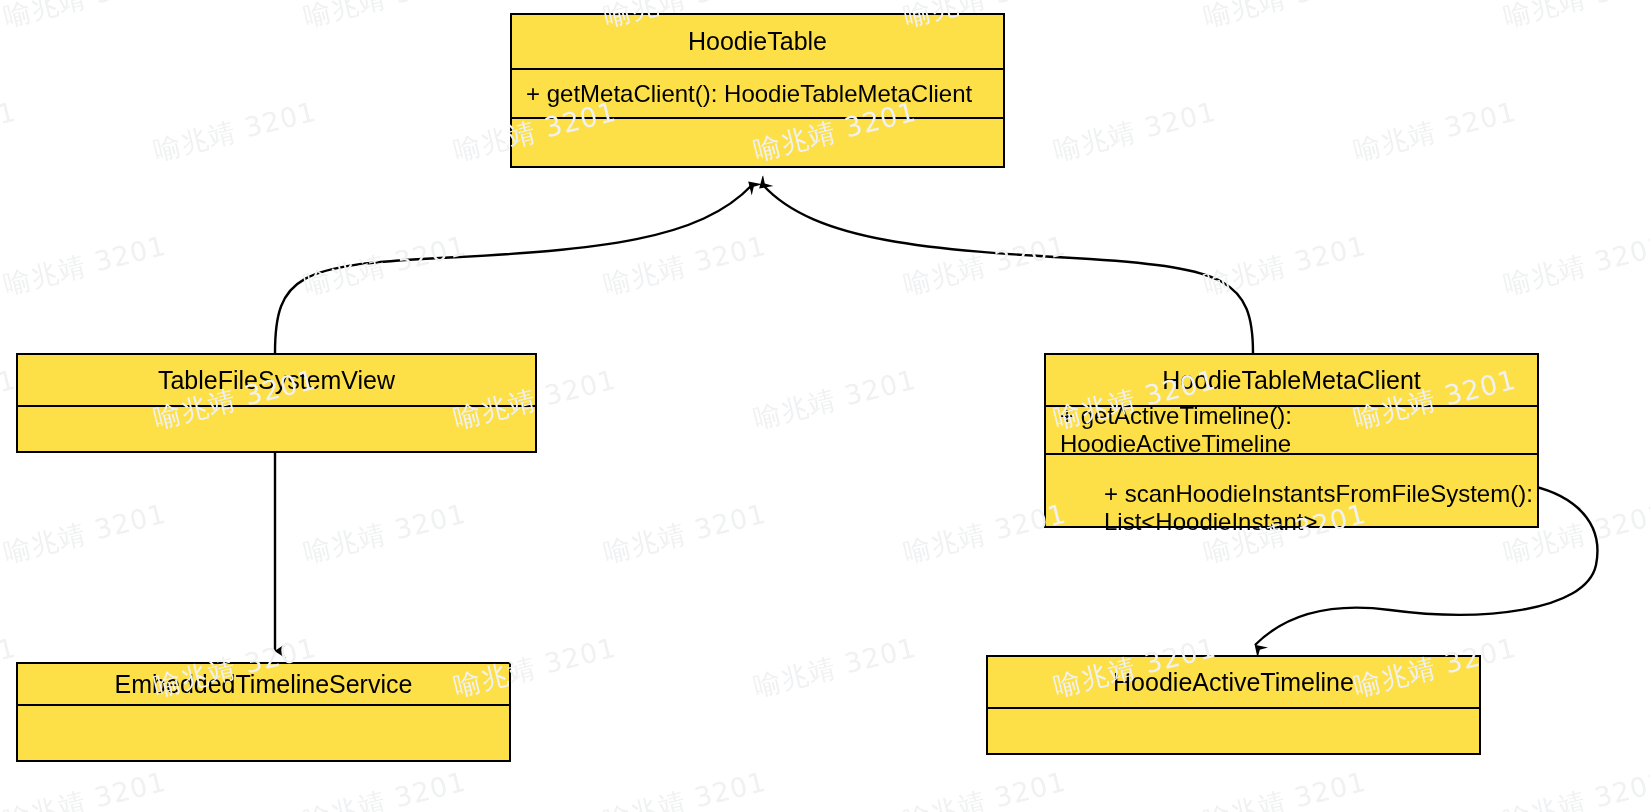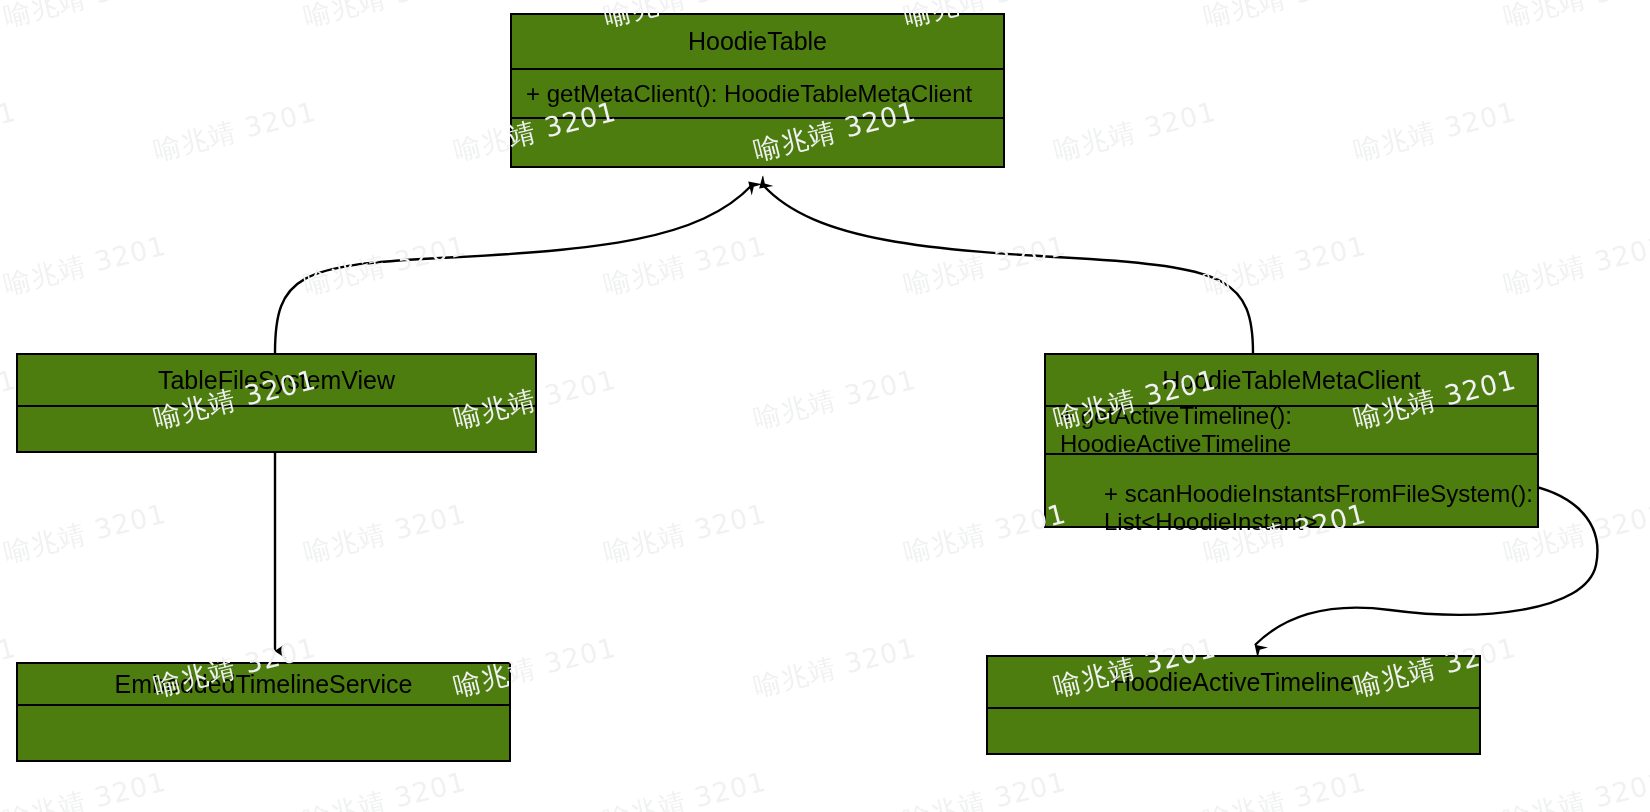--- a/index.html
+++ b/index.html
@@ -42,21 +42,21 @@
   .edge-layer {
     position: absolute;
     left: 0; top: 0;
     width: 1650px;
     height: 812px;
     z-index: 1;
   }
   .uml-class {
     position: absolute;
     box-sizing: border-box;
-    background: #4d7c0f;
+    background: #fde047;
     border: 2px solid #000000;
     z-index: 3;
   }
   .uml-title {
     box-sizing: border-box;
     width: 100%;
     text-align: center;
     font-size: 25px;
     color: #000000;
     display: flex;

